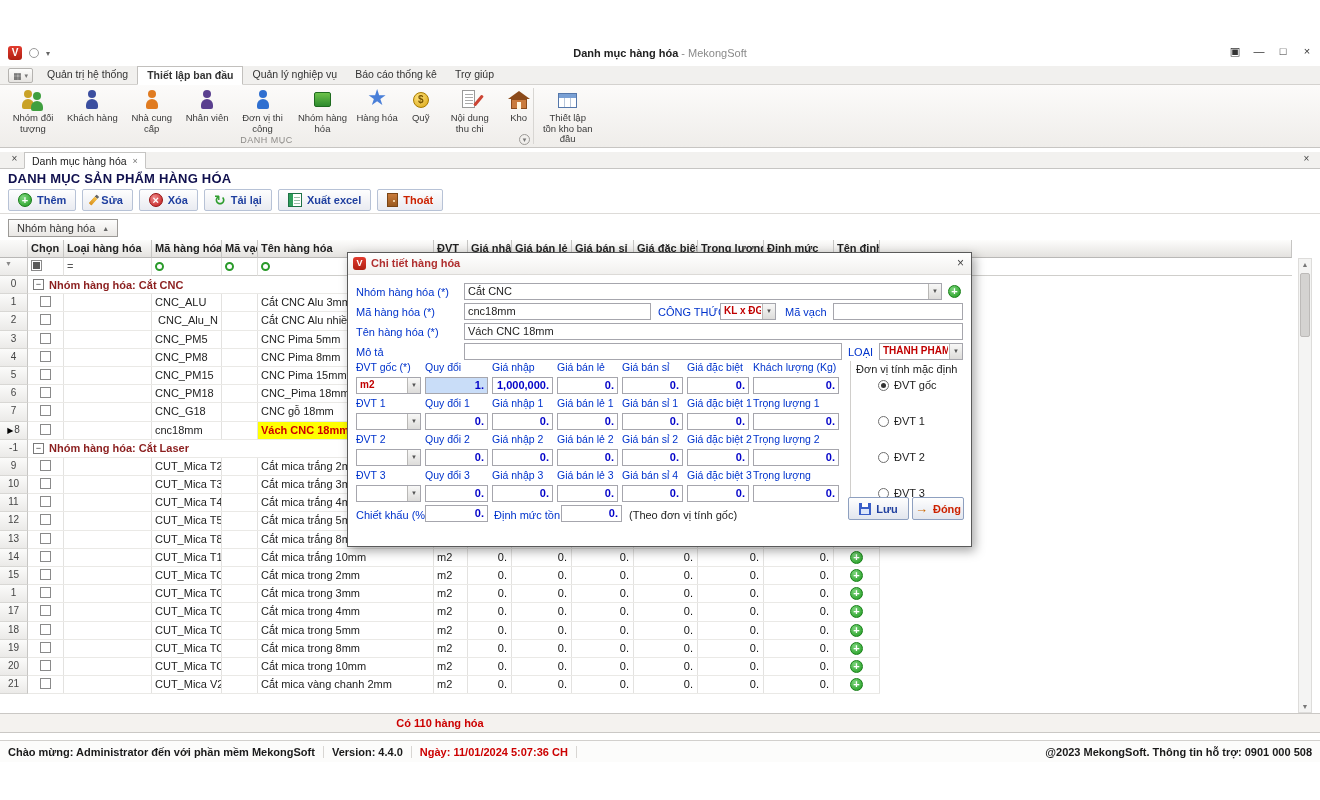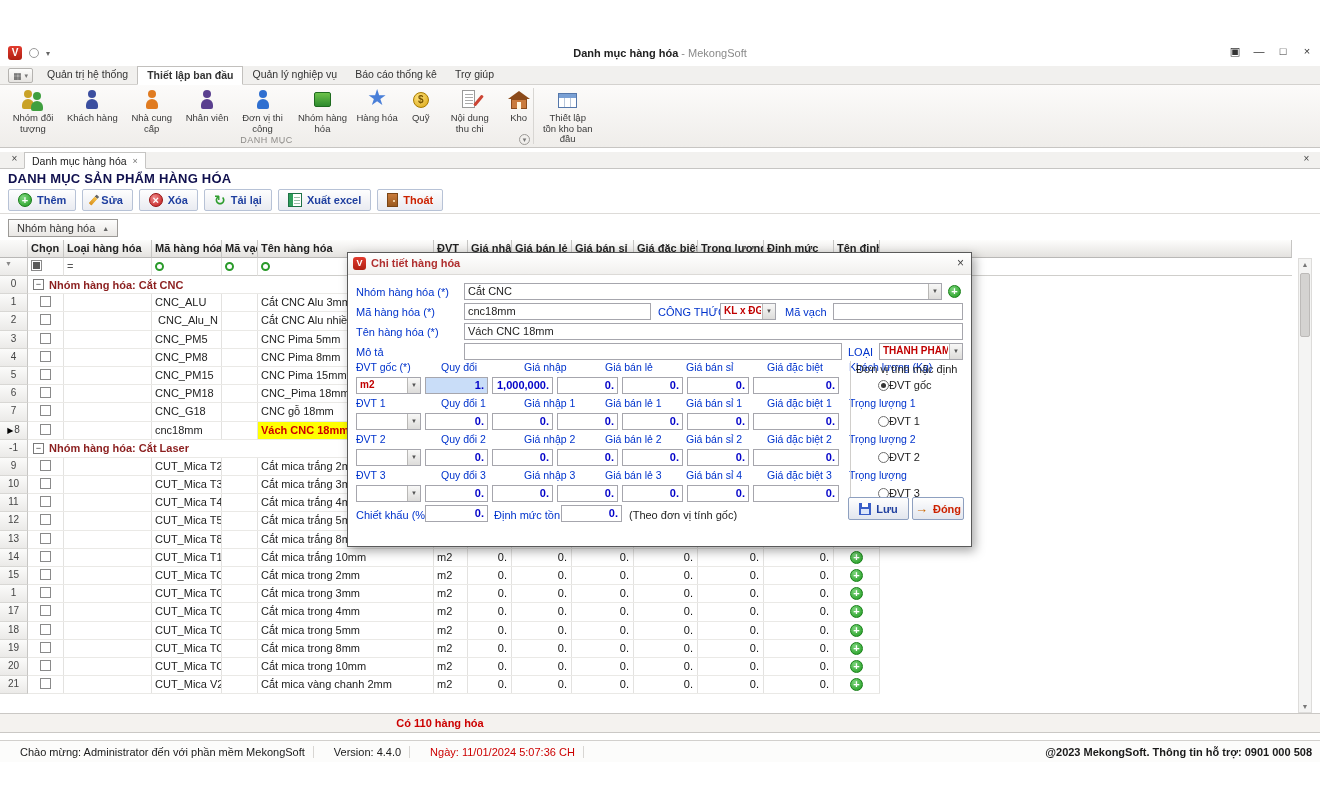--- a/index.html
+++ b/index.html
@@ -135,21 +135,21 @@
   .sthumb { position:absolute; left:1px; top:14px; width:10px; height:64px; background:#d4d3d1;
     border:1px solid #bcbab8; border-radius:2px; }
 
   .gridfooter { position:absolute; left:0; top:713px; width:1320px; height:20px; background:#f4f2ef;
     border-top:1px solid #cac8c5; border-bottom:1px solid #cac8c5; }
   .cnt { display:block; width:880px; text-align:center; line-height:18px; color:#cc0000; font-weight:bold; }
 
   
   .statusbar { position:absolute; left:0; top:740px; width:1320px; height:22px; background:#fcfcfb;
     border-top:1px solid #d2d0cd; display:flex; align-items:center; padding:0 8px; }
-  .sb { font-weight:normal; color:#1a1a1a; padding:0 8px; border-right:1px solid #d8d6d3;margin-left:12px; }
+  .sb { font-weight:bold; color:#1a1a1a; padding:0 8px; border-right:1px solid #d8d6d3; }
   .sb:first-child { padding-left:0; }
   .sb.red { color:#cc0000; }
   .sbright { margin-left:auto; font-weight:bold; color:#1a1a1a; }
 
   
   .modal { position:absolute; left:347px; top:252px; width:625px; height:295px; background:#fff;
     border:1px solid #5a5a5a; box-shadow:3px 4px 10px rgba(0,0,0,.35); z-index:20; }
   .mhead { position:absolute; left:0; top:0; right:0; height:22px; background:linear-gradient(#fff,#f1f0ee);
     border-bottom:1px solid #dcdad7; }
   .mhead .vlogo { position:absolute; left:5px; top:4px; width:13px; height:13px; line-height:13px; font-size:9px; }
@@ -157,30 +157,30 @@
   .mclose { position:absolute; right:7px; top:3px; color:#444; font-size:12px; }
   .ml { position:absolute; color:#0033cc; font-size:11px; white-space:nowrap; }
   .mtext { position:absolute; color:#222; font-size:11px; white-space:nowrap; }
   .tinput { position:absolute; height:17px; border:1px solid #a6a6ad; background:#fff; font-size:11px;
     padding:1px 0 0 3px; overflow:hidden; white-space:nowrap; }
   .combo { position:absolute; height:17px; border:1px solid #a6a6ad; background:#fff; }
   .combo .cv { position:absolute; left:3px; top:1px; right:14px; font-size:11px; white-space:nowrap; overflow:hidden; }
   .combo .ca { position:absolute; right:0; top:0; bottom:0; width:13px; background:linear-gradient(#f8f8f7,#dddcda);
     border-left:1px solid #b9b8b6; font-size:6px; color:#555; text-align:center; line-height:15px; }
   .combo.red .cv { color:#c00000; font-weight:bold; font-size:10px; }
-  .uhrow { position:absolute; left:8px; display:flex; gap:20px; }
+  .uhrow { position:absolute; left:8px; display:flex; gap:4px; }
   .uhrow span { font-size:10.5px; color:#0033cc; white-space:nowrap; overflow:visible; flex:none; }
   .uirow { position:absolute; left:8px; display:flex; gap:4px; }
   .uirow .combo { position:relative; flex:none; }
   .minput { position:relative; height:17px; border:1px solid #a6a6ad; background:#fff; flex:none;
     font-size:11px; text-align:right; color:#0000c8; font-weight:bold; padding:1px 3px 0 0; }
   .minput.sel { background:#c9ddf8; }
   .minput.abs { position:absolute; }
   .vline { position:absolute; left:502px; top:108px; height:142px; width:1px; background:#d0cecb; }
-  .radio { position:absolute; left:530px; display:flex; align-items:center; font-size:11px; color:#222; }
+  .radio { position:absolute; left:530px; display:flex; align-items:center; gap:5px; font-size:11px; color:#222; }
   .rdot { width:11px; height:11px; border:1px solid #6f6f6f; border-radius:50%; background:#fff; position:relative; flex:none; }
   .rdot.on::after { content:""; position:absolute; left:2px; top:2px; width:5px; height:5px; border-radius:50%; background:#333; }
   .mbtn { position:absolute; height:23px; border:1px solid #8ea0c0; border-radius:2px;
     background:linear-gradient(#fefefe,#e2e6ee); display:inline-flex; align-items:center; justify-content:center; gap:5px; }
   .mbtn .bl { font-weight:bold; font-size:11px; }
   .mbtn.save .bl { color:#1f3f9f; } .mbtn.close .bl { color:#cc2200; }
   .floppy { width:12px; height:12px; background:#3a5fc8; position:relative; display:inline-block; }
   .floppy::before { content:""; position:absolute; left:3px; top:0; width:6px; height:4px; background:#fff; }
   .floppy::after { content:""; position:absolute; left:2px; bottom:1px; width:8px; height:5px; background:#dce6fa; }
   .goarr { color:#cc6600; font-weight:bold; font-size:13px; line-height:13px; }

